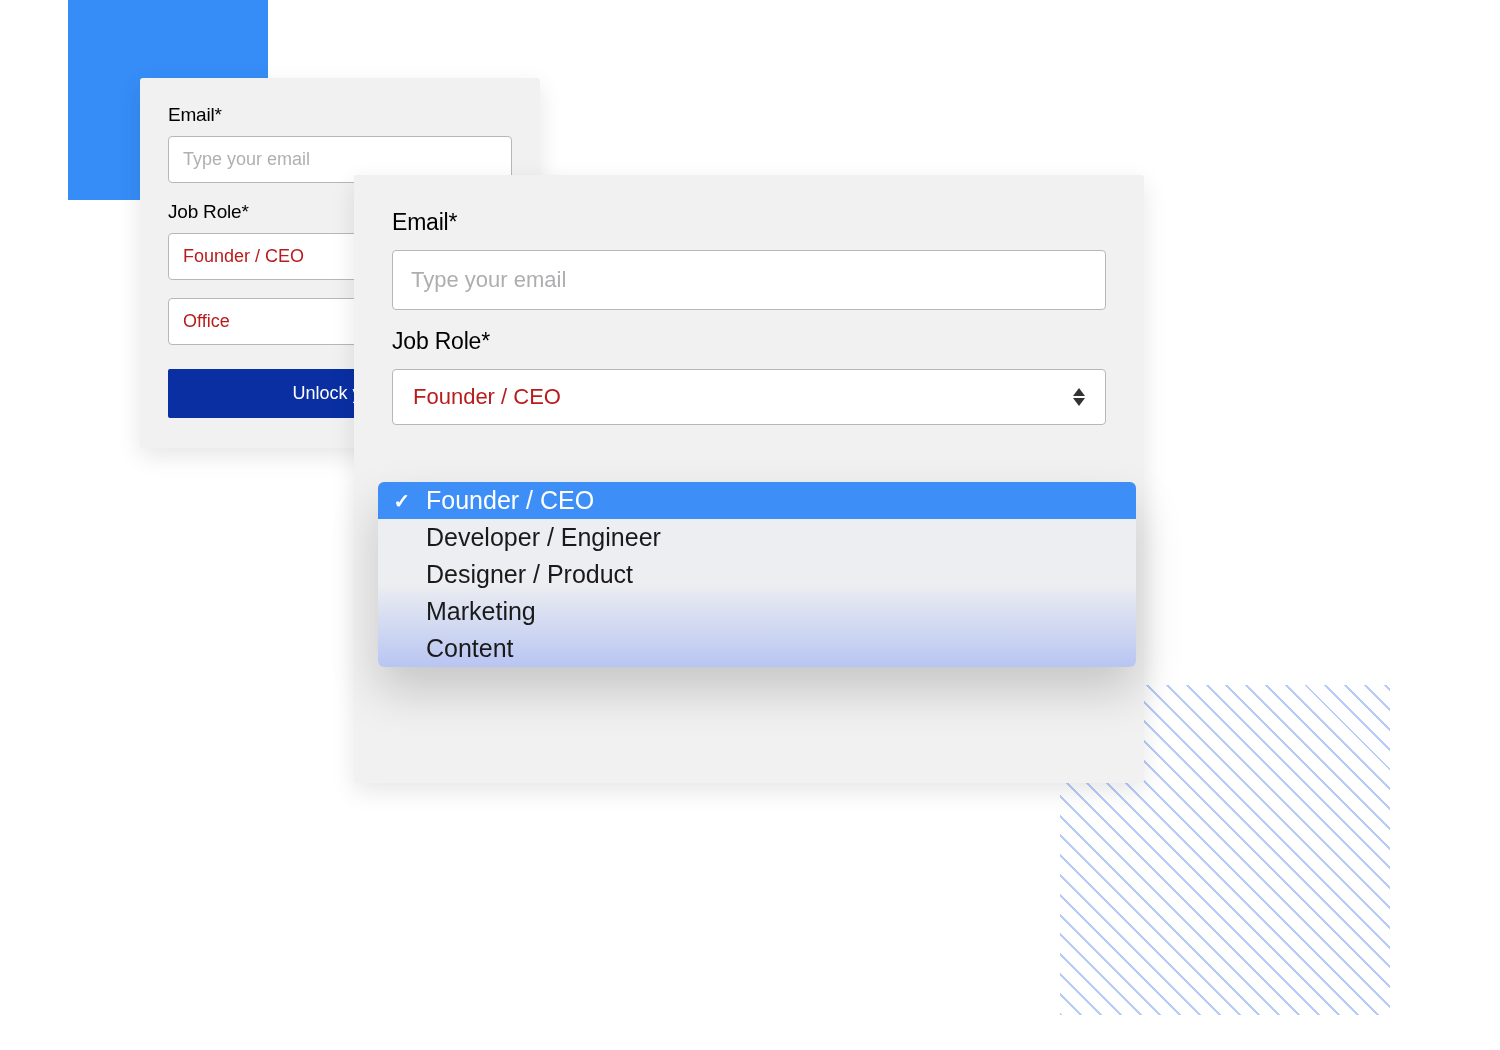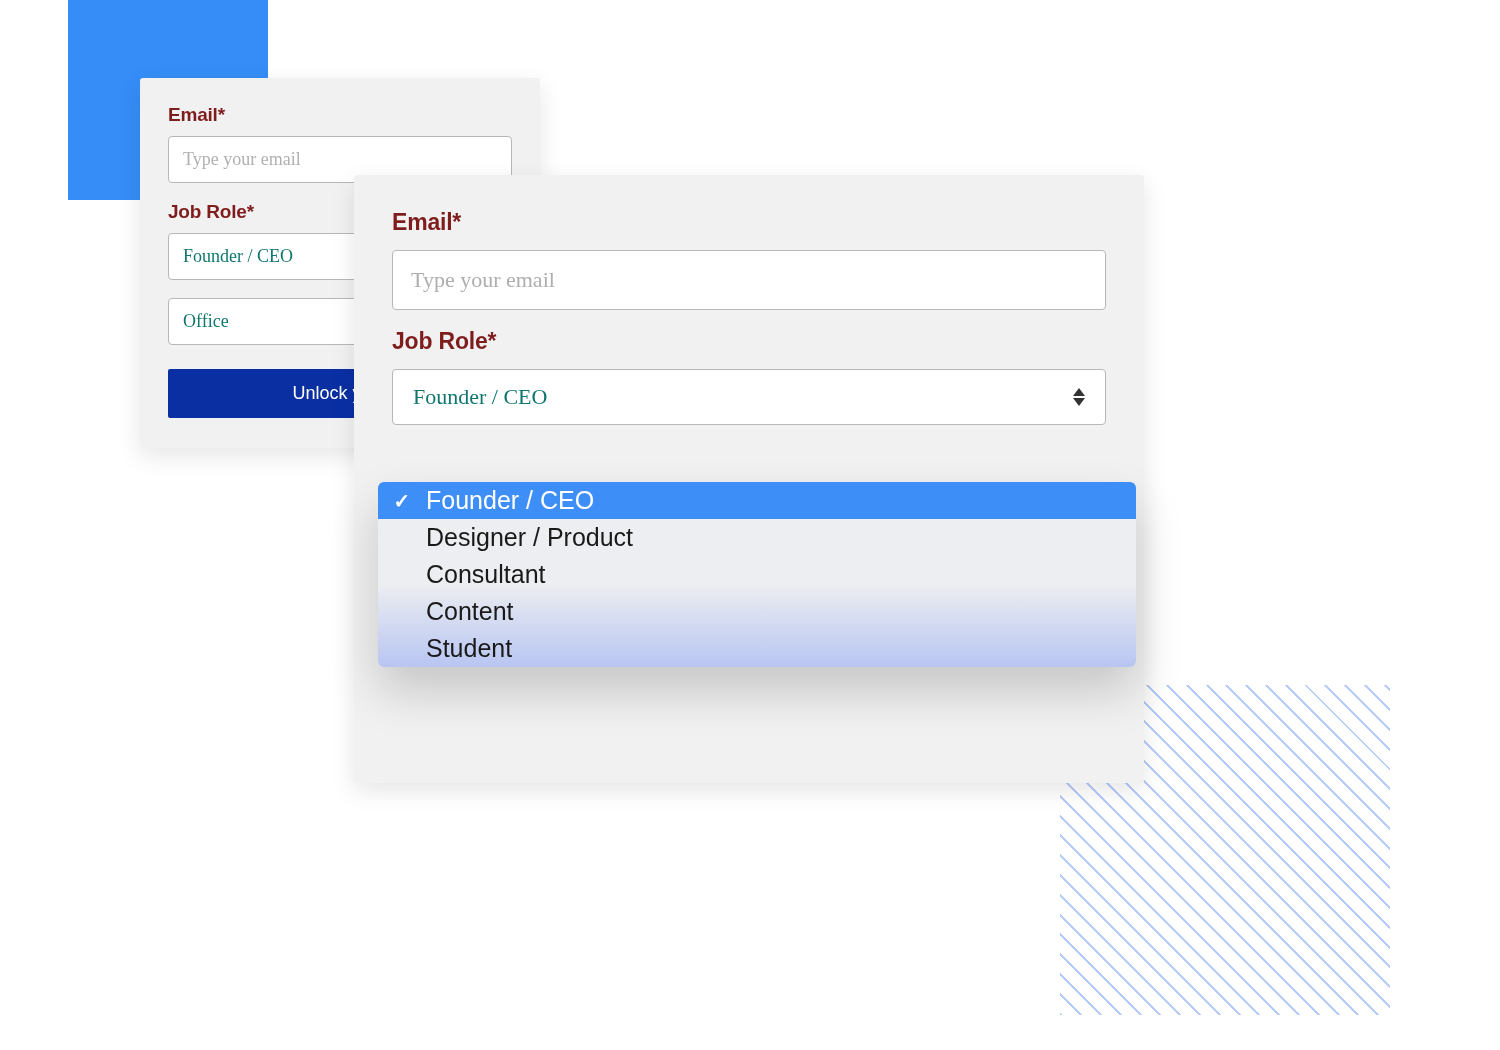--- a/index.html
+++ b/index.html
@@ -37,38 +37,37 @@
     width: 400px;
   }
   .card.front {
     left: 354px; top: 175px;
     width: 790px;
     padding: 34px 38px 340px 38px;
   }
 
   .field { margin-bottom: 18px; }
   .label {
-    font-weight: 700;
+    font-weight: 400;
     font-size: 19px;
-    color: #7f1d1d;
+    color: #000000;
     letter-spacing: -0.2px;
     margin-bottom: 10px;
     display: block;
   }
   .card.front .label { font-size: 23px; margin-bottom: 14px; }
 
   .text-input, .select-box {
     width: 100%;
     border: 1px solid #b7b7b9;
     border-radius: 4px;
     background: #ffffff;
     font-size: 18px;
     padding: 12px 14px;
-    color: #0f766e;
-    font-family: Liberation Serif, serif;
+    color: #b91c1c;
   }
   .text-input::placeholder { color: #b0b0b2; }
   .card.front .text-input { font-size: 22px; padding: 16px 18px; }
   .card.front .text-input::placeholder { color: #aeaeb1; font-weight: 500; }
 
   .select-box {
     display: flex; align-items: center; justify-content: space-between;
   }
   .card.front .select-box { font-size: 22px; padding: 14px 20px; }
 
@@ -167,29 +166,29 @@
     </div>
   </div>
 
   <div class="dropdown" id="dropdown">
       <div class="dropdown-option selected">
         <span class="check">✓</span>
         <span>Founder / CEO</span>
       </div>
       <div class="dropdown-option">
         <span class="check"></span>
+        <span>Developer / Engineer</span>
+      </div>
+      <div class="dropdown-option">
+        <span class="check"></span>
         <span>Designer / Product</span>
       </div>
       <div class="dropdown-option">
         <span class="check"></span>
-        <span>Consultant</span>
+        <span>Marketing</span>
       </div>
       <div class="dropdown-option">
         <span class="check"></span>
         <span>Content</span>
-      </div>
-      <div class="dropdown-option">
-        <span class="check"></span>
-        <span>Student</span>
       </div>
     </div>
 
 </div>
 
 </body></html>

